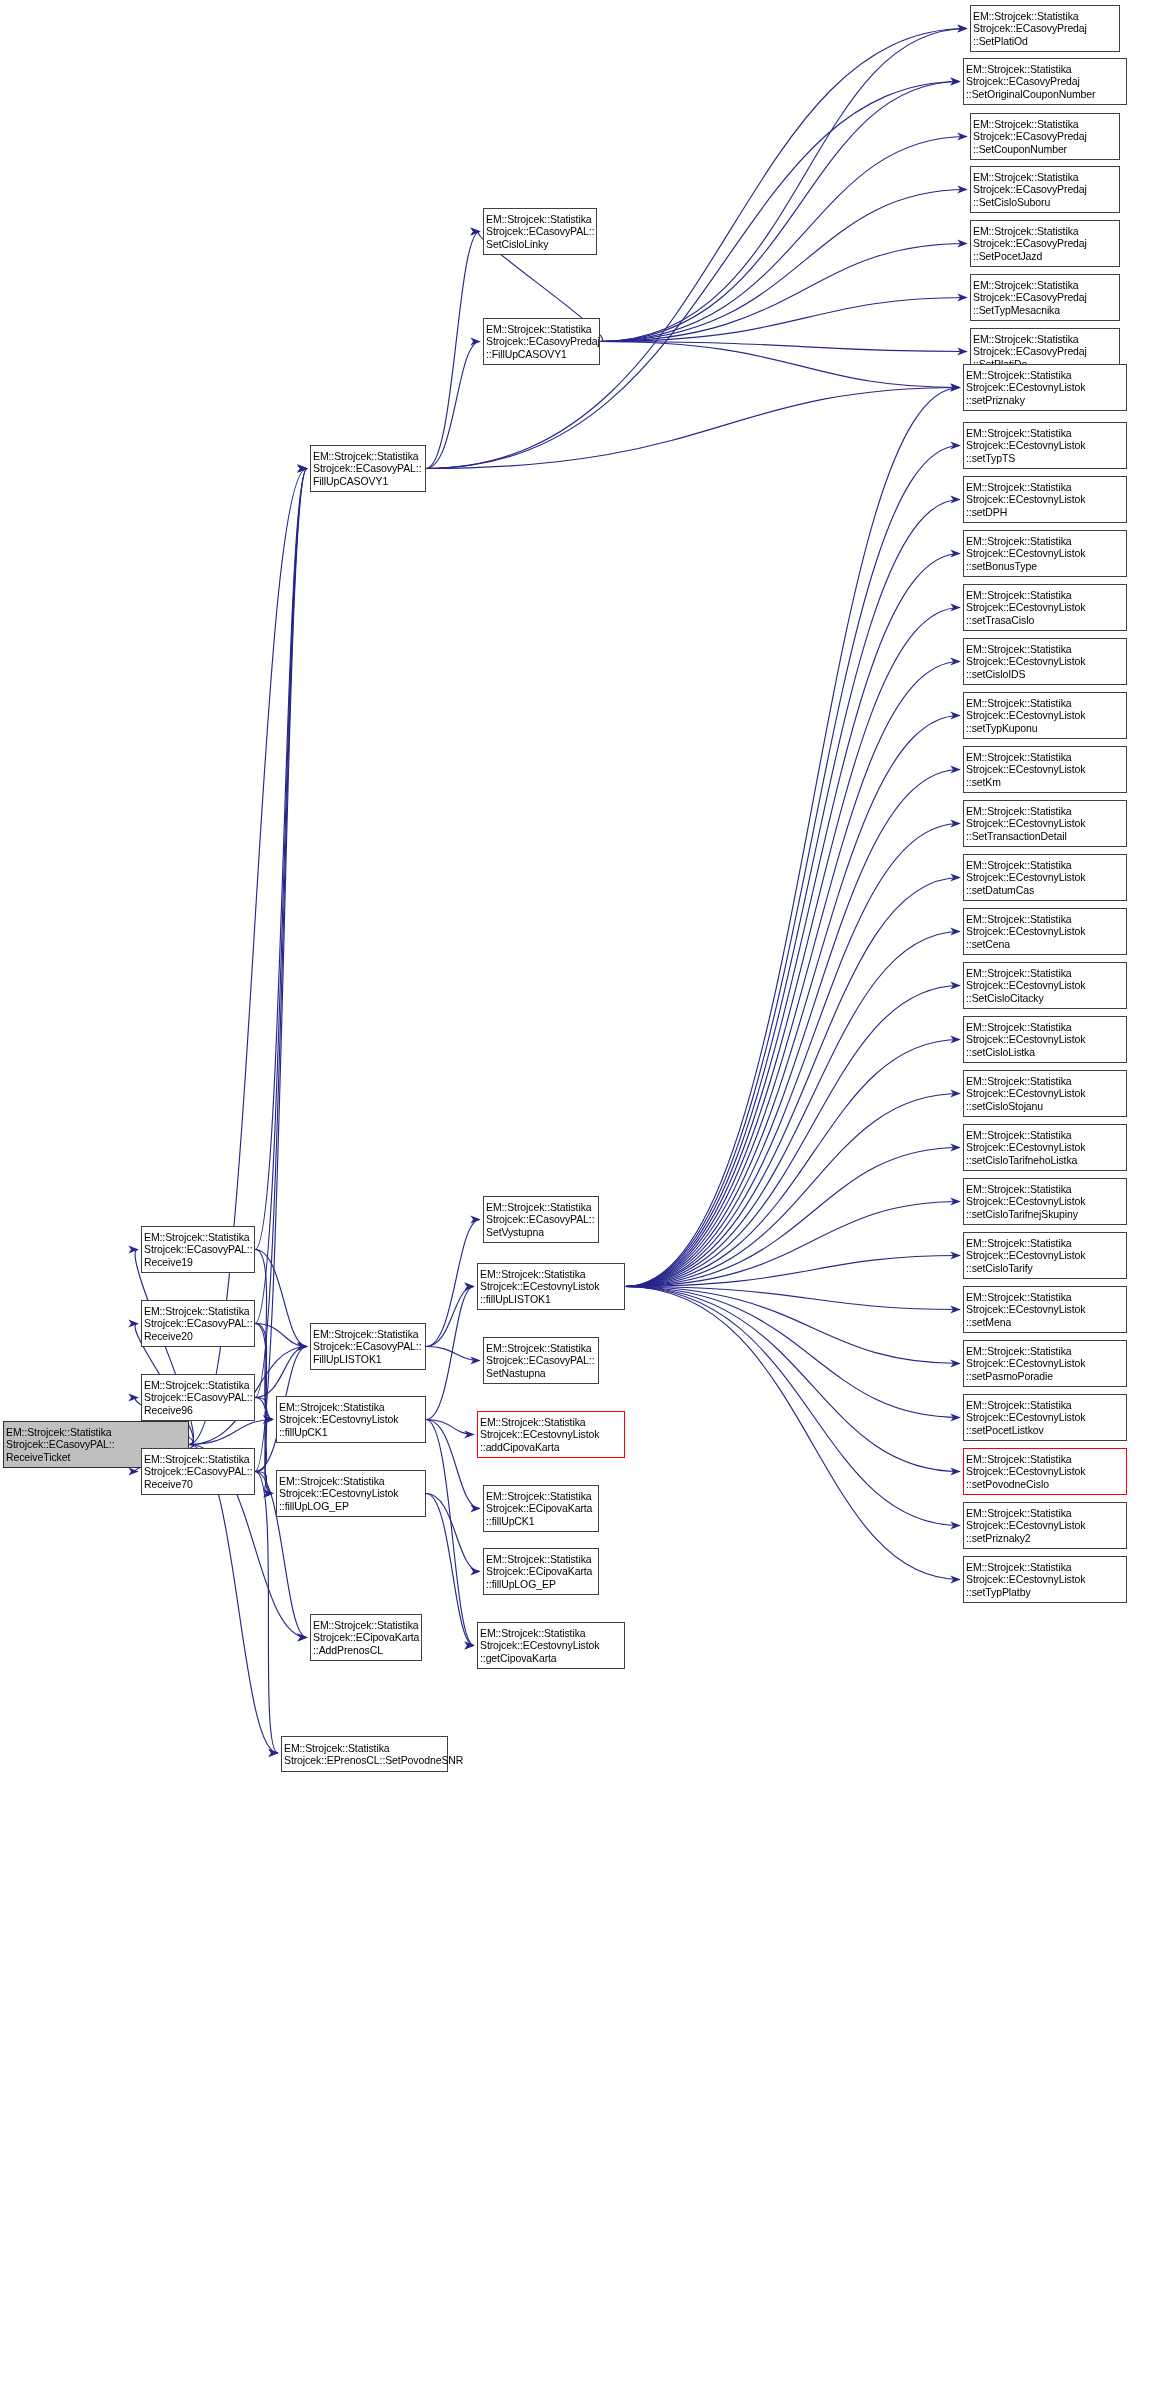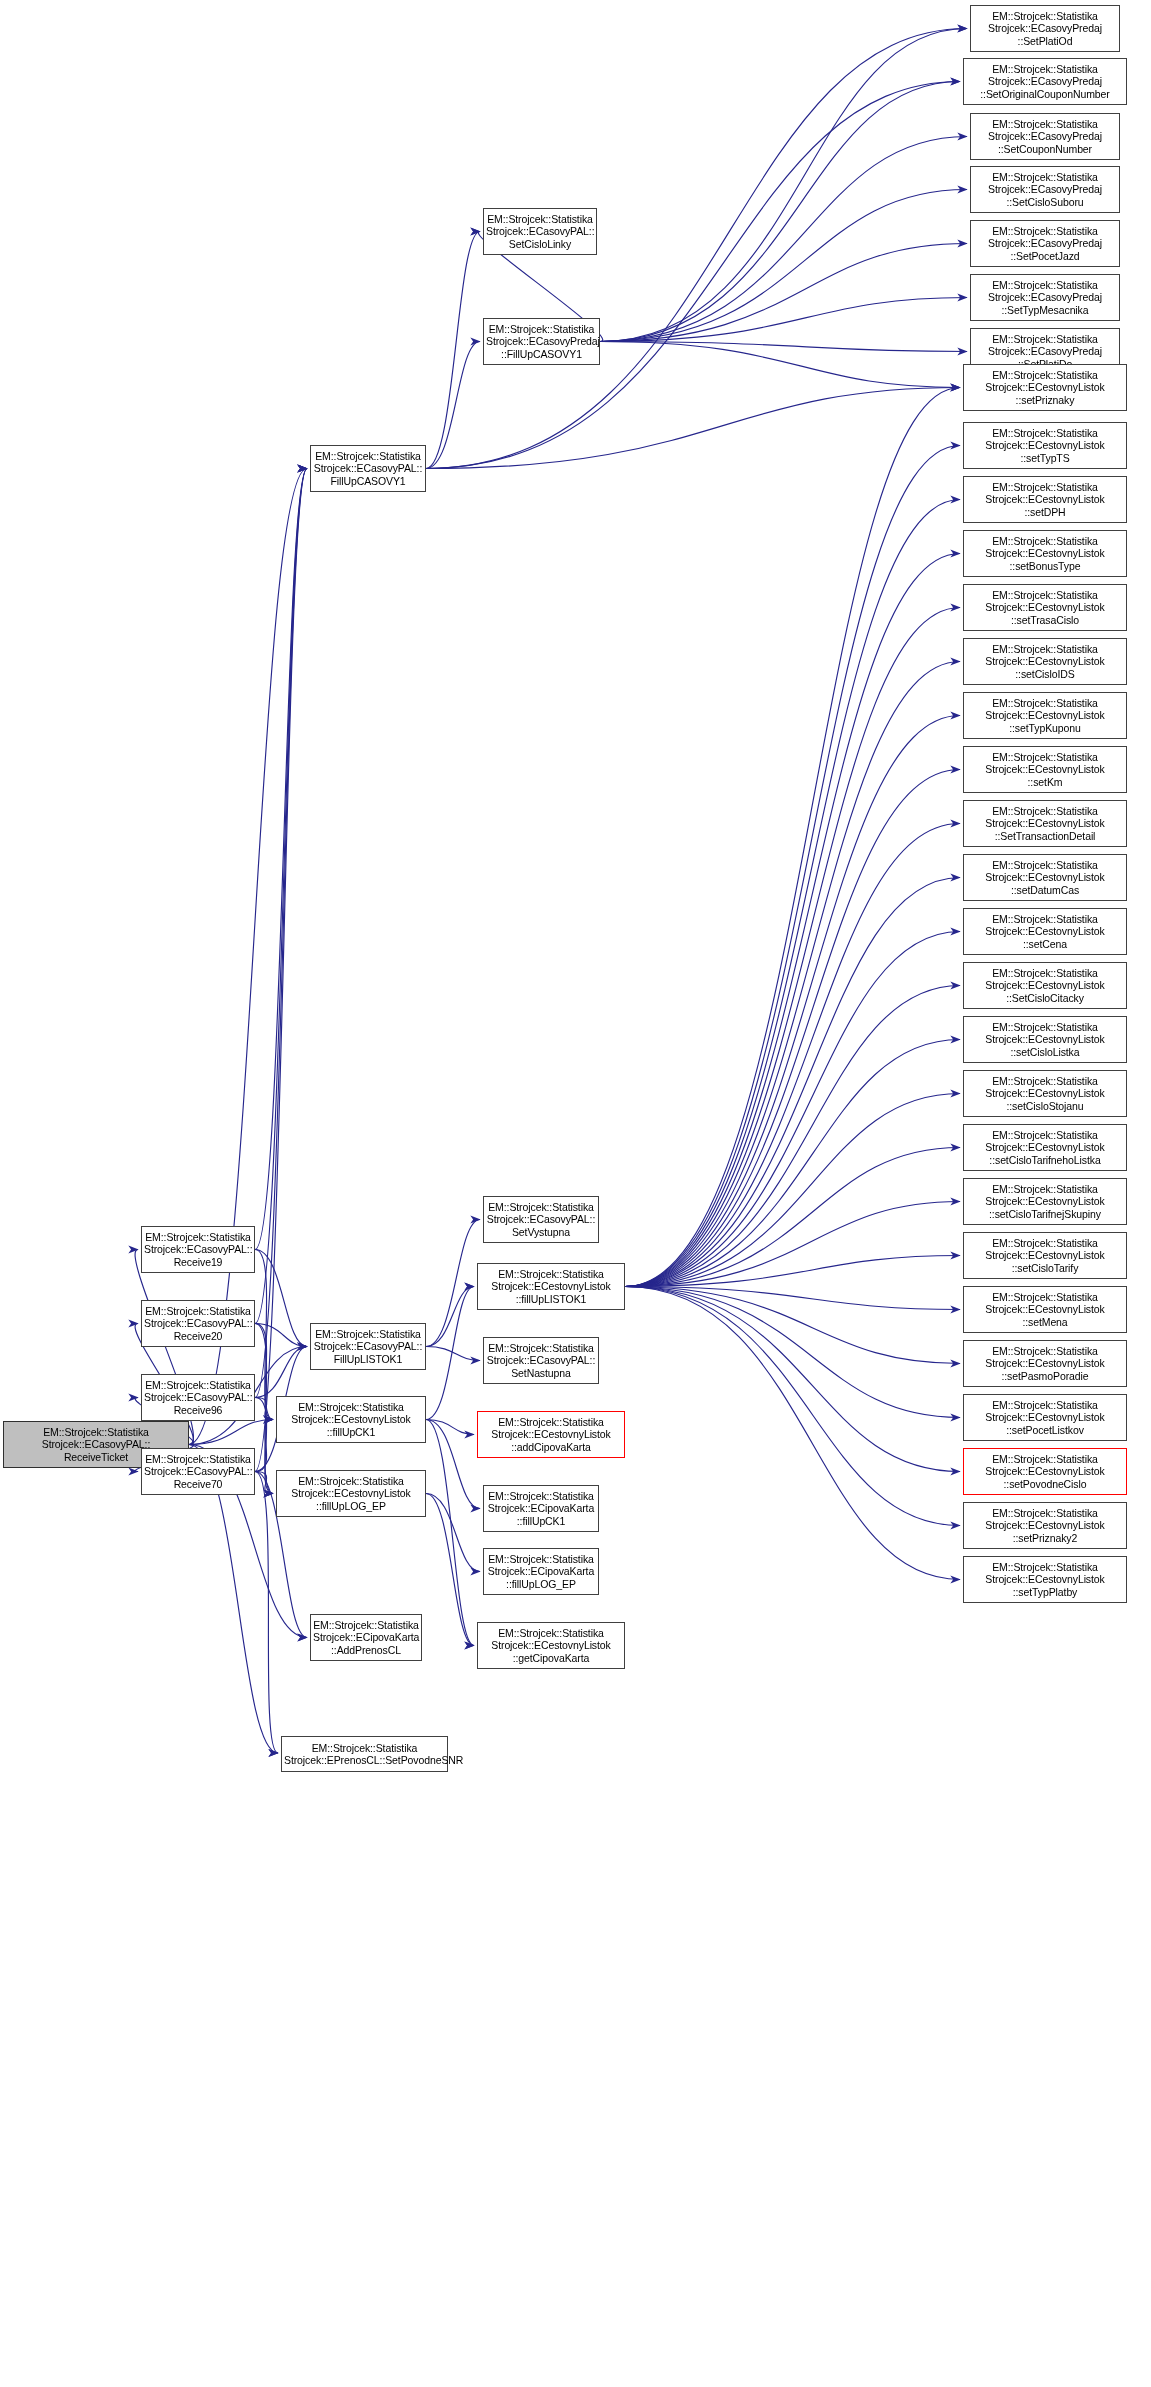--- a/index.html
+++ b/index.html
@@ -1,21 +1,21 @@
 <!DOCTYPE html>
 <html><head>
 <meta charset="utf-8">
 <style>
   html,body{margin:0;padding:0;background:#ffffff;}
   #canvas{position:relative;width:1151px;height:2387px;background:#ffffff;
           font-family:"Liberation Sans",sans-serif;overflow:hidden;}
   svg#edges{position:absolute;left:0;top:0;width:1151px;height:2387px;pointer-events:none;}
   .node{position:absolute;box-sizing:border-box;background:#ffffff;
         border:1px solid #404040;display:flex;align-items:center;justify-content:center;
-        text-align:center;font-size:10.5px;line-height:12.2px;color:#000000;
+        text-align:left;font-size:10.5px;line-height:12.2px;color:#000000;
         letter-spacing:-0.1px;padding:17px 2px;white-space:pre-line;}
   .node.root{background:#bfbfbf;border:1px solid #303030;}
   .node.hl{border:1px solid #ff0000;}
   .node span{display:block;width:100%;}
 </style>
 </head>
 <body>
 
 <div id="canvas">
   <svg id="edges" viewBox="0 0 1151 2387">

